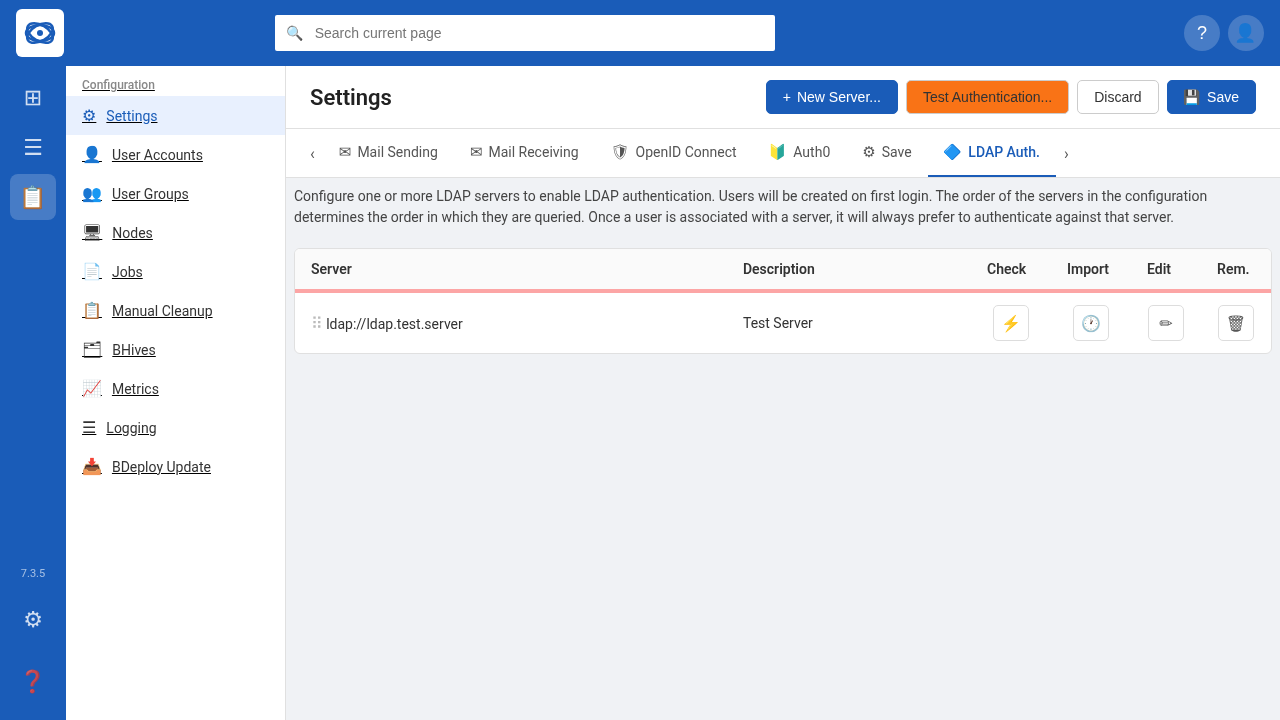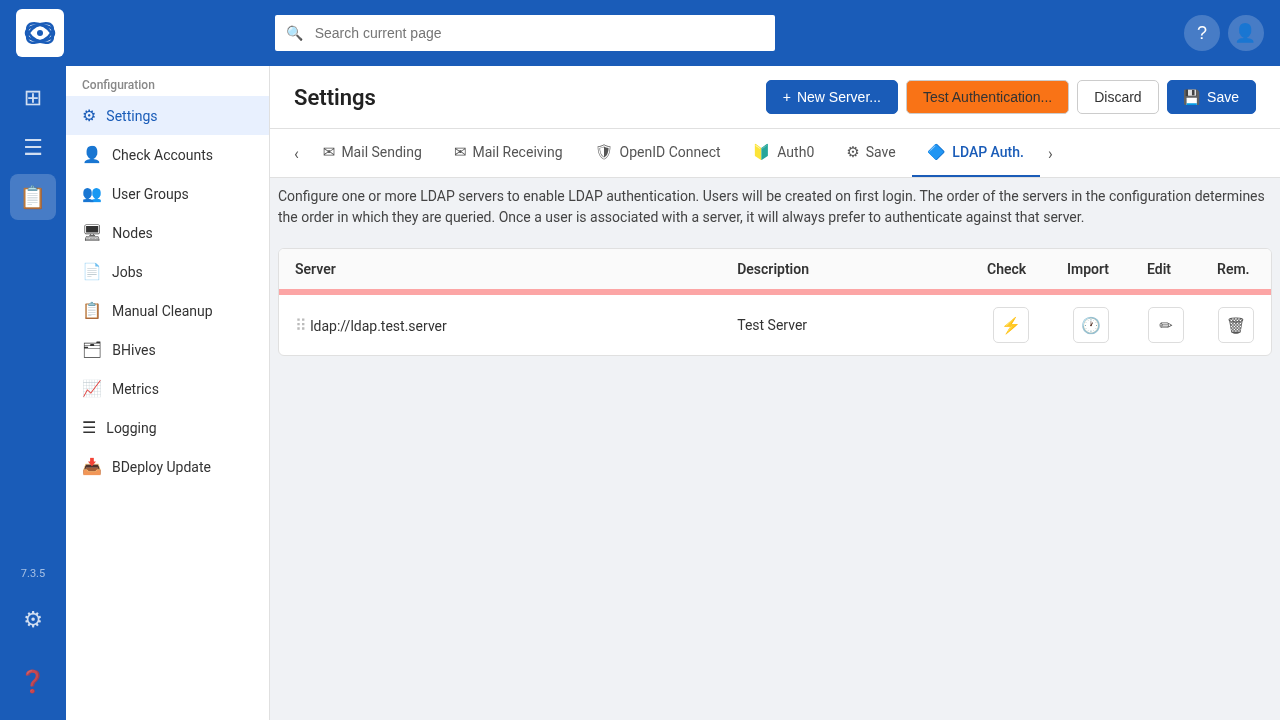--- a/index.html
+++ b/index.html
@@ -20,21 +20,21 @@
 
     
     .icon-rail { width: 66px; background: #1a5cb8; display: flex; flex-direction: column; align-items: center; padding-top: 8px; flex-shrink: 0; }
     .rail-icon { width: 46px; height: 46px; border-radius: 8px; display: flex; align-items: center; justify-content: center; cursor: pointer; color: rgba(255,255,255,0.8); font-size: 22px; margin-bottom: 4px; }
     .rail-icon.active { background: rgba(255,255,255,0.2); color: white; }
     .rail-spacer { flex: 1; }
     .rail-bottom { display: flex; flex-direction: column; align-items: center; padding-bottom: 12px; gap: 12px; }
     .version-text { color: rgba(255,255,255,0.6); font-size: 11px; margin-bottom: 4px; }
 
     
-    .sidebar { width: 204px; background: white; border-right: 1px solid #e0e0e0; overflow-y: auto; flex-shrink: 0; }
+    .sidebar { width: 220px; background: white; border-right: 1px solid #e0e0e0; overflow-y: auto; flex-shrink: 0; text-decoration: underline; }
     .sidebar-section-label { padding: 12px 16px 4px; font-size: 12px; color: #888; font-weight: 500; }
     .sidebar-item { display: flex; align-items: center; gap: 10px; padding: 10px 16px; cursor: pointer; color: #333; border-radius: 0; transition: background 0.15s; }
     .sidebar-item.active { background: #e8f0fe; color: #1a5cb8; }
     .sidebar-item .icon { font-size: 16px; flex-shrink: 0; }
     .sidebar-item .label { font-size: 14px; }
 
     
     .content { flex: 1; display: flex; flex-direction: column; overflow: hidden; }
 
     
@@ -54,21 +54,21 @@
 
     
     .panel { flex: 1; padding: 8px; overflow-y: auto; background: #f0f2f5; }
 
     
     .description { margin-bottom: 20px; color: #444; line-height: 1.5; font-size: 14px; }
 
     
     .table-container { background: white; border-radius: 6px; border: 1px solid #e0e0e0; overflow: hidden; }
     .data-table { width: 100%; border-collapse: collapse; }
-    .data-table th { padding: 12px 16px; text-align: left; font-weight: 600; color: #333; background: #fafafa; border-bottom: 6px solid #fca5a5; font-size: 14px; }
+    .data-table th { padding: 12px 16px; text-align: left; font-weight: 600; color: #333; background: #fafafa; border-bottom: 4px solid #fca5a5; font-size: 14px; }
     .data-table td { padding: 12px 16px; border-bottom: 1px solid #f0f0f0; color: #333; font-size: 14px; vertical-align: middle; }
     .data-table tr:last-child td { border-bottom: none; }
     .drag-handle { color: #bbb; cursor: grab; font-size: 16px; }
     .action-btn { width: 36px; height: 36px; border-radius: 5px; border: 1px solid #ddd; background: white; cursor: pointer; display: inline-flex; align-items: center; justify-content: center; color: #555; font-size: 16px; }
     .col-check { width: 80px; text-align: center; }
     .col-import { width: 80px; text-align: center; }
     .col-edit { width: 70px; text-align: center; }
     .col-rem { width: 70px; text-align: center; }
     td.col-check, td.col-import, td.col-edit, td.col-rem { text-align: center; }
 
@@ -113,21 +113,21 @@
 
   <div class="sidebar">
     <div class="sidebar-section-label">Configuration</div>
 
     <div class="sidebar-item active">
       <span class="icon">⚙</span>
       <span class="label">Settings</span>
     </div>
     <div class="sidebar-item">
       <span class="icon">👤</span>
-      <span class="label">Check Accounts</span>
+      <span class="label">User Accounts</span>
     </div>
     <div class="sidebar-item">
       <span class="icon">👥</span>
       <span class="label">User Groups</span>
     </div>
     <div class="sidebar-item">
       <span class="icon">🖥</span>
       <span class="label">Nodes</span>
     </div>
 

